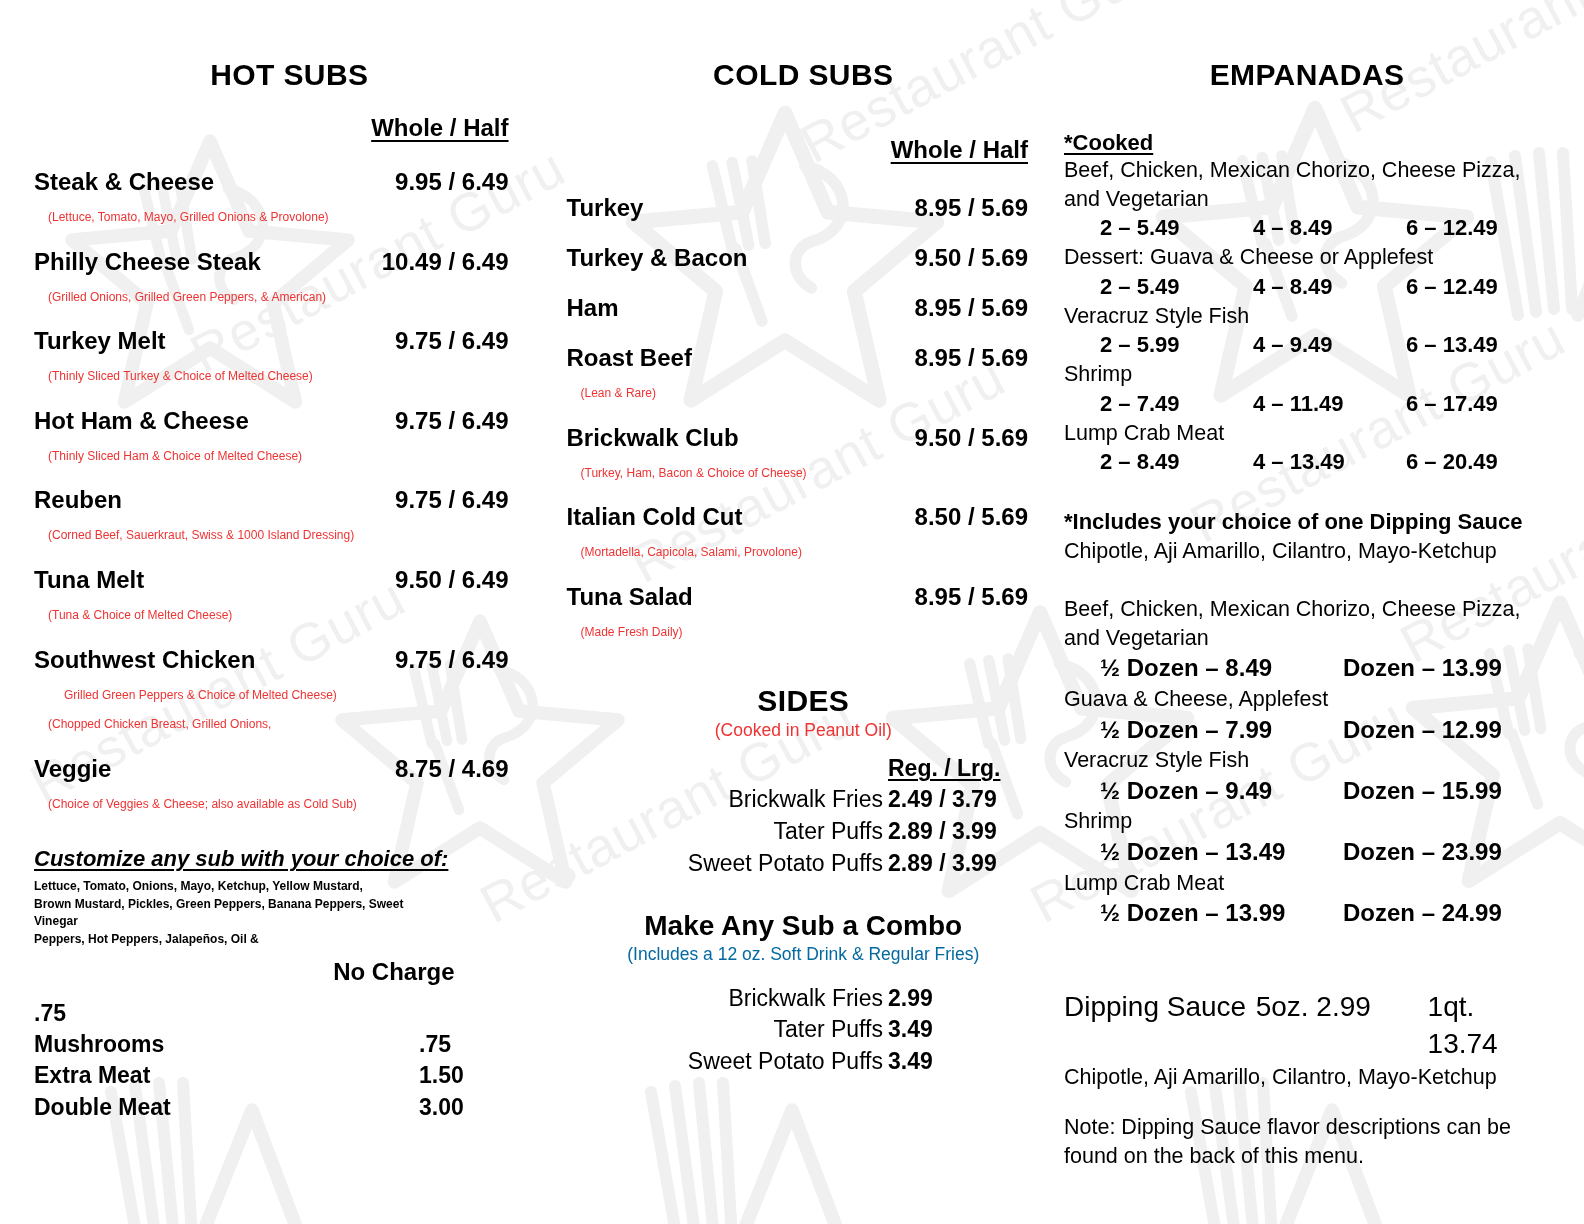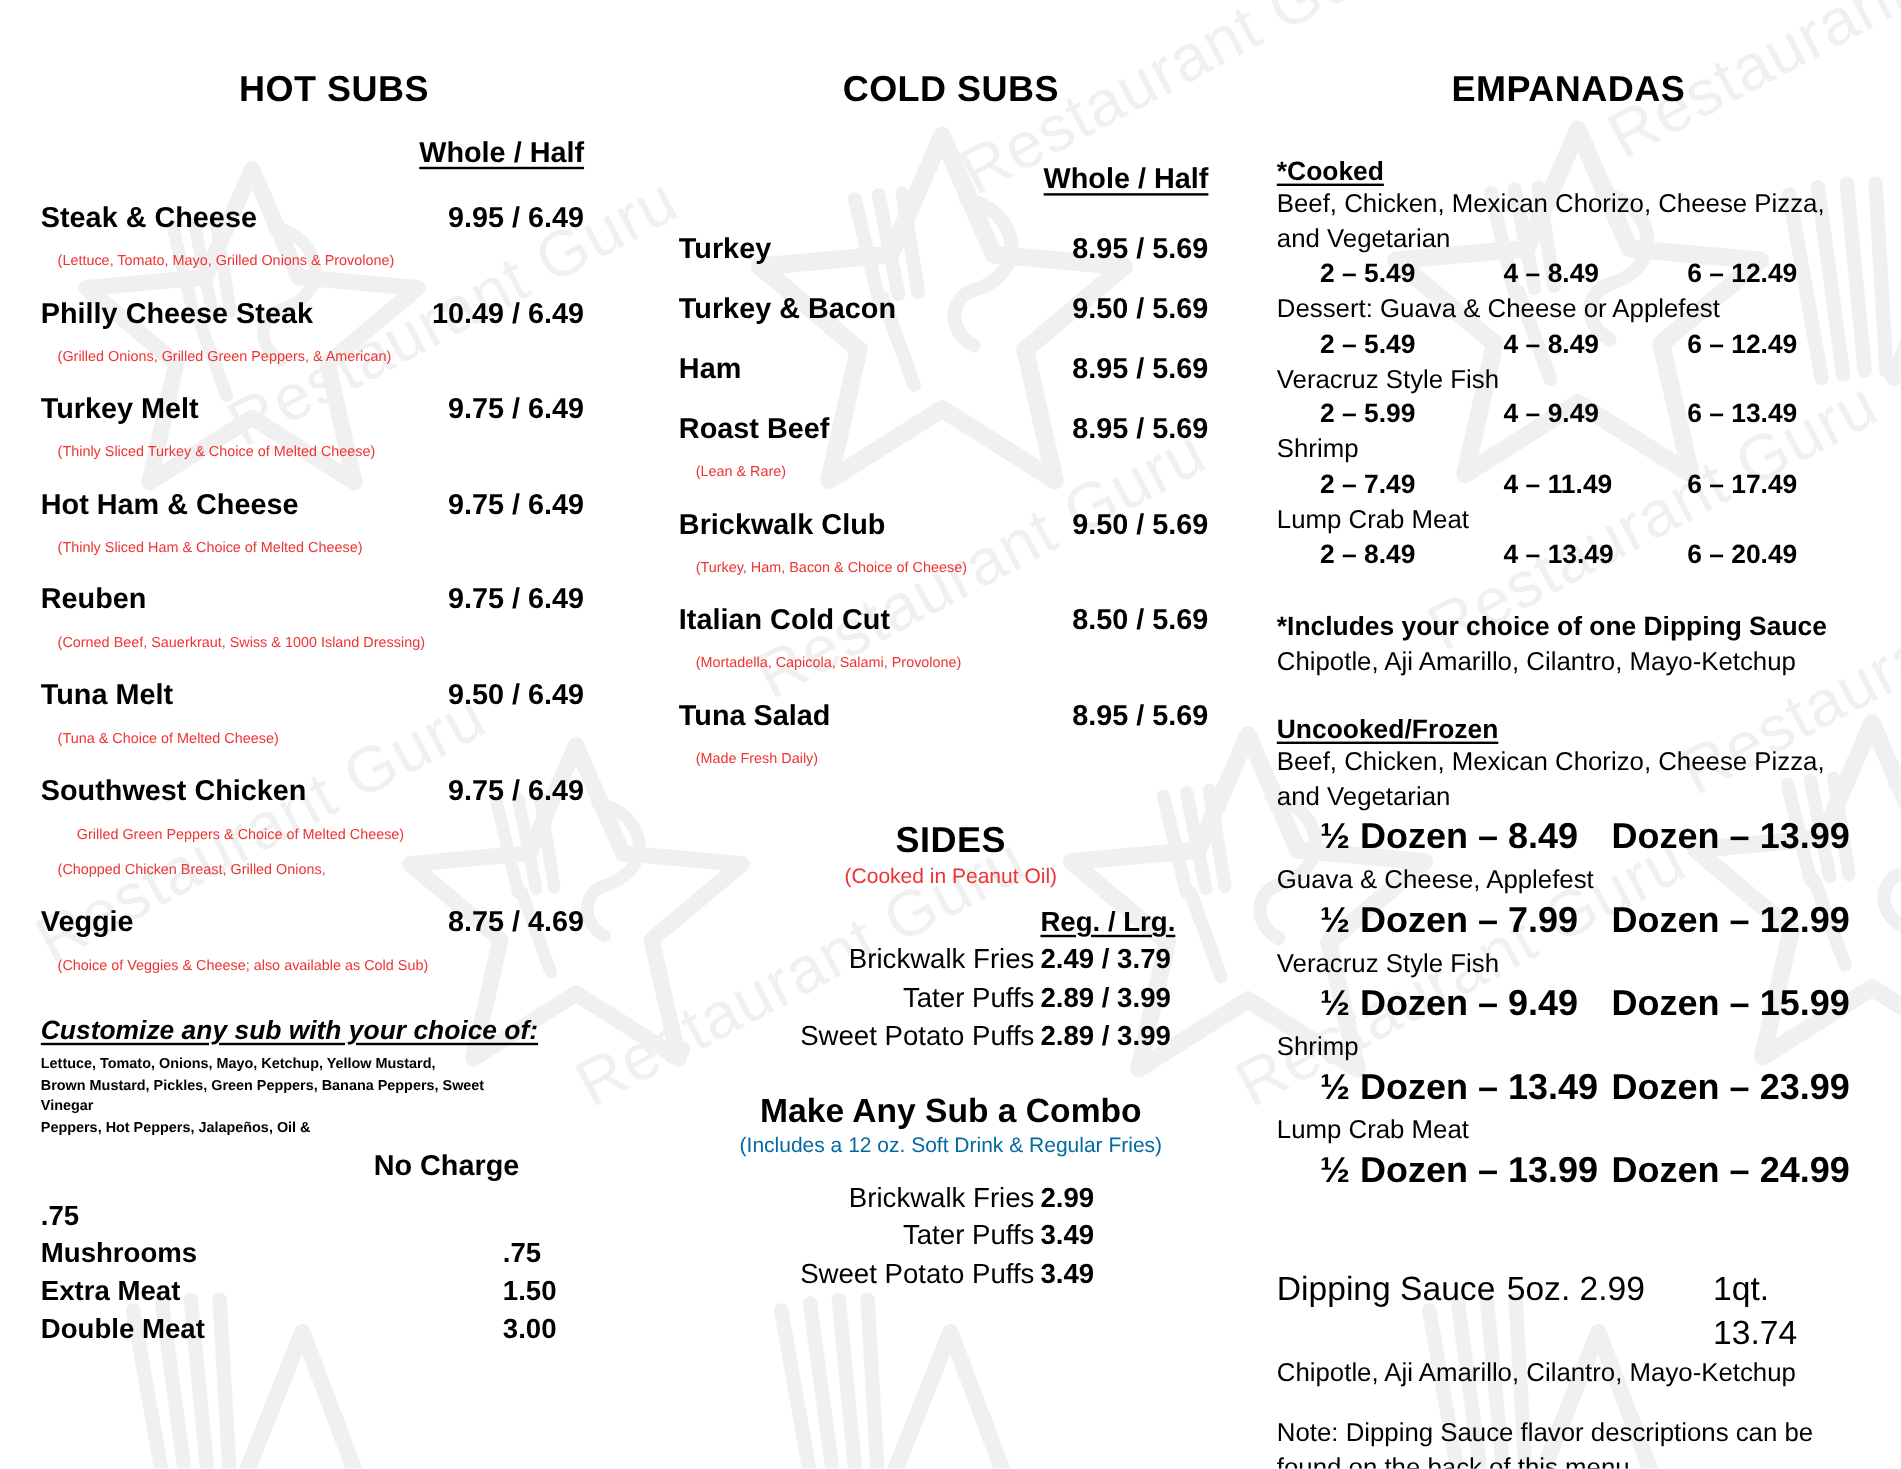--- a/index.html
+++ b/index.html
@@ -46,21 +46,20 @@
   }
 
   
   #columns {
     position: relative;
     z-index: 2;
     display: flex;
     width: 1584px;
     height: 1224px;
     padding: 58px 34px 0 34px;
-    gap: 21px;
   }
   .col { position: relative; }
   .col-hot    { width: 540px; padding-right: 16px; }
   .col-cold   { width: 492px; padding-left: 6px; }
   .col-emp    { width: 510px; padding-left: 24px; }
 
   .section-title {
     text-align: center;
     font-size: 30px;
     font-weight: bold;
@@ -205,21 +204,21 @@
     padding-left: 36px;
     line-height: 1.36;
   }
   .emp-prices span { display: inline-block; }
   .emp-prices .p1 { width: 170px; }
   .emp-prices .p2 { width: 170px; }
   .emp-prices .p3 { width: 160px; }
 
   .emp-prices2 {
     display: flex;
-    font-size: 30px;
+    font-size: 24px;
     font-weight: bold;
     padding-left: 36px;
     line-height: 1.36;
     align-items: flex-end;
   }
   .emp-prices2 .q1 { width: 270px; }
   .emp-prices2 .q2 { width: 230px; }
 
   .emp-bold {
     font-size: 22px;
@@ -587,21 +586,20 @@
             <span class="p2">4 – 13.49</span>
             <span class="p3">6 – 20.49</span>
           </div>
         </div>
 
       <div class="gap-lg"></div>
       <div class="emp-bold">*Includes your choice of one Dipping Sauce</div>
       <div class="emp-text">Chipotle, Aji Amarillo, Cilantro, Mayo-Ketchup</div>
 
       <div class="gap-lg"></div>
-      <div class="emp-head">Uncooked/Frozen</div>
       <div id="emp-frozen">
           <div class="emp-text">Beef, Chicken, Mexican Chorizo, Cheese Pizza,</div>
           <div class="emp-text">and Vegetarian</div>
           <div class="emp-prices2">
             <span class="q1">½ Dozen – 8.49</span>
             <span class="q2">Dozen – 13.99</span>
           </div>
           <div class="emp-text">Guava &amp; Cheese, Applefest</div>
           <div class="emp-prices2">
             <span class="q1">½ Dozen – 7.99</span>

